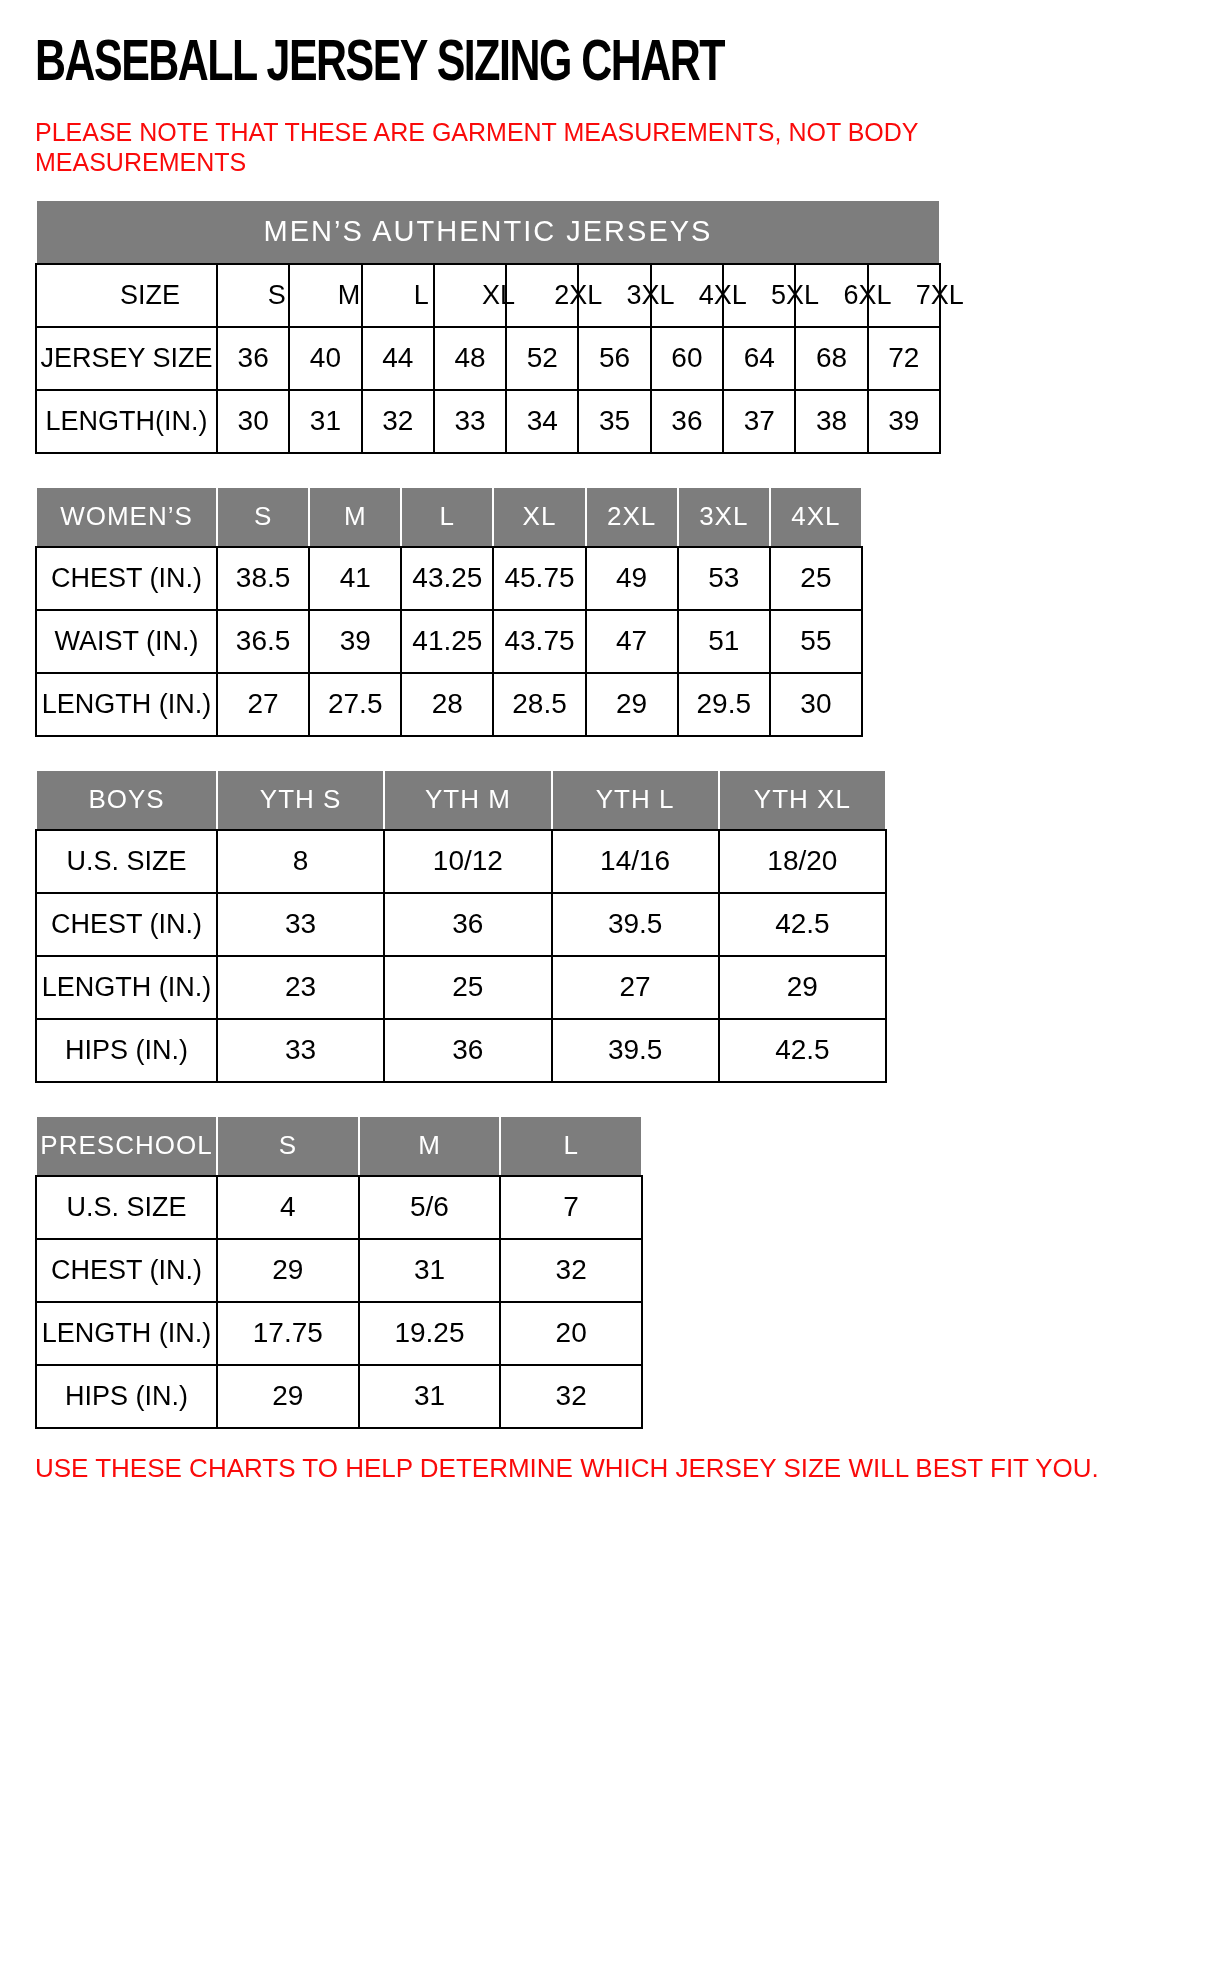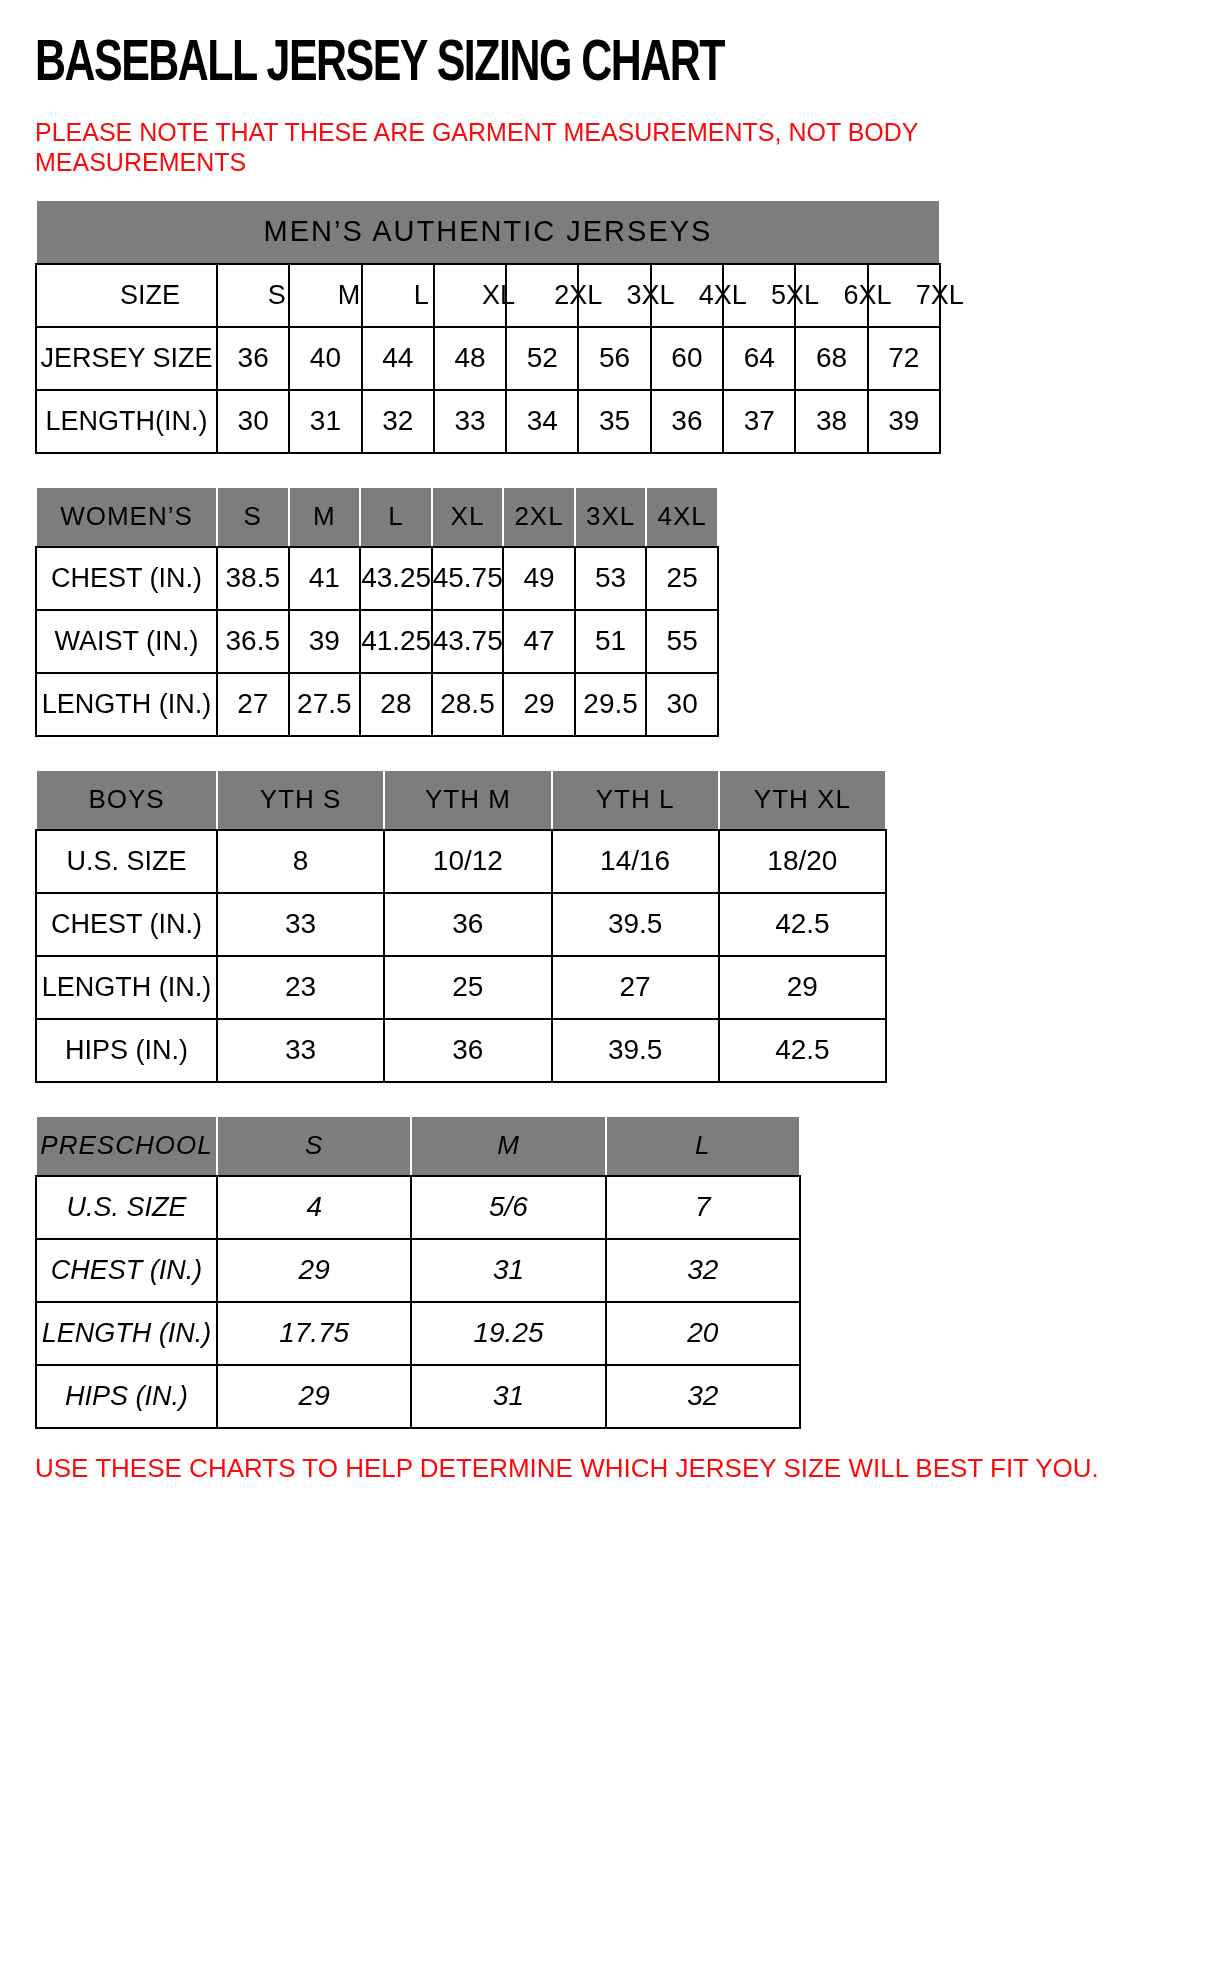--- a/index.html
+++ b/index.html
@@ -27,42 +27,42 @@
     line-height: 1.2;
     max-width: 900px;
     margin-top: 24px;
   }
   table.size-table {
     border-collapse: collapse;
     table-layout: fixed;
     margin-top: 32px;
   }
   table.mens { width: 906px; margin-top: 22px; }
-  table.womens { width: 684px; }
+  table.womens { width: 828px; }
   table.boys { width: 852px; }
-  table.preschool { width: 766px; font-style: italic; }
+  table.preschool { width: 608px; }
   col.col-label { width: 181px; }
   .size-table td {
     border: 2px solid #000;
     text-align: center;
     vertical-align: middle;
     height: 63px;
     font-size: 28px;
     line-height: 1.15;
     background: #fff;
   }
   .size-table td.label-cell {
     font-size: 27px;
     white-space: pre-line;
   }
   .size-table td.plain-hdr { font-size: 27px; padding-left: 47px; }
   .size-table td.banner-cell,
   .size-table td.gray-cell {
     background: var(--gray, #7d7d7d);
-    color: #000000;
+    color: #ffffff;
     border: 2px solid #fff;
     border-bottom: 2px solid #000;
   }
   .size-table td.banner-cell {
     font-size: 29px;
     letter-spacing: 2px;
     height: 64px;
   }
   .size-table td.gray-cell {
     font-size: 26px;

